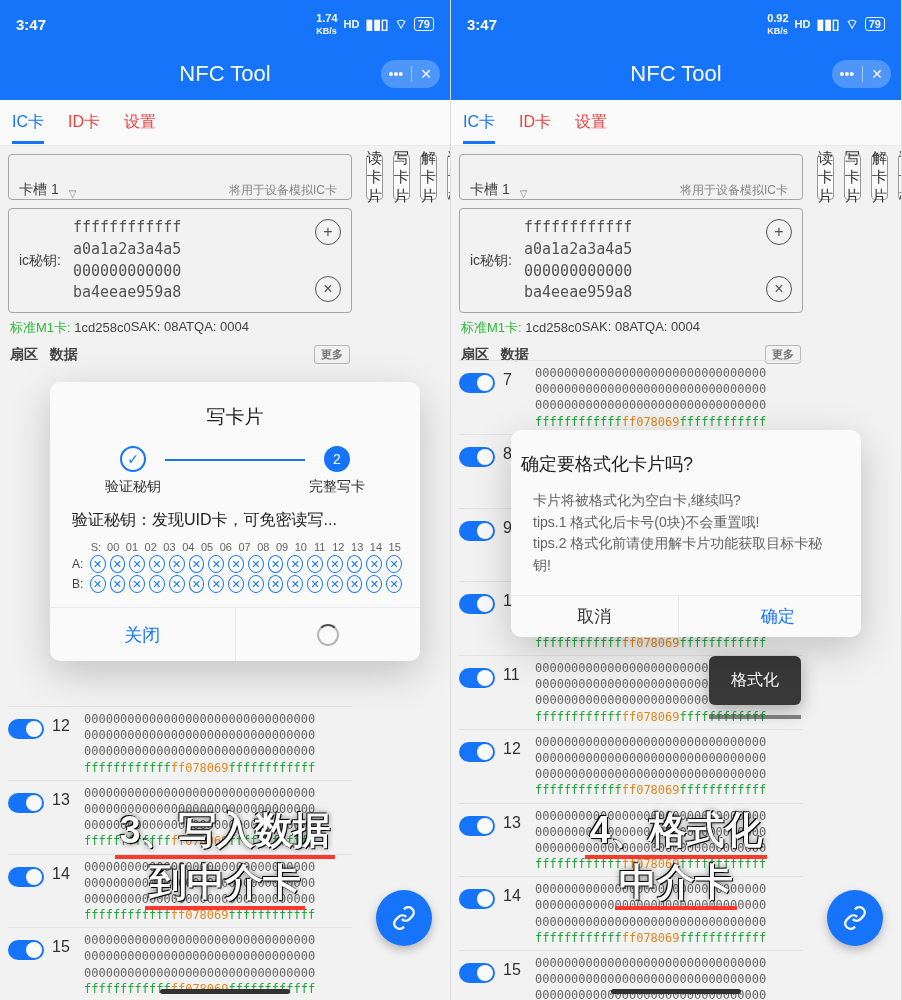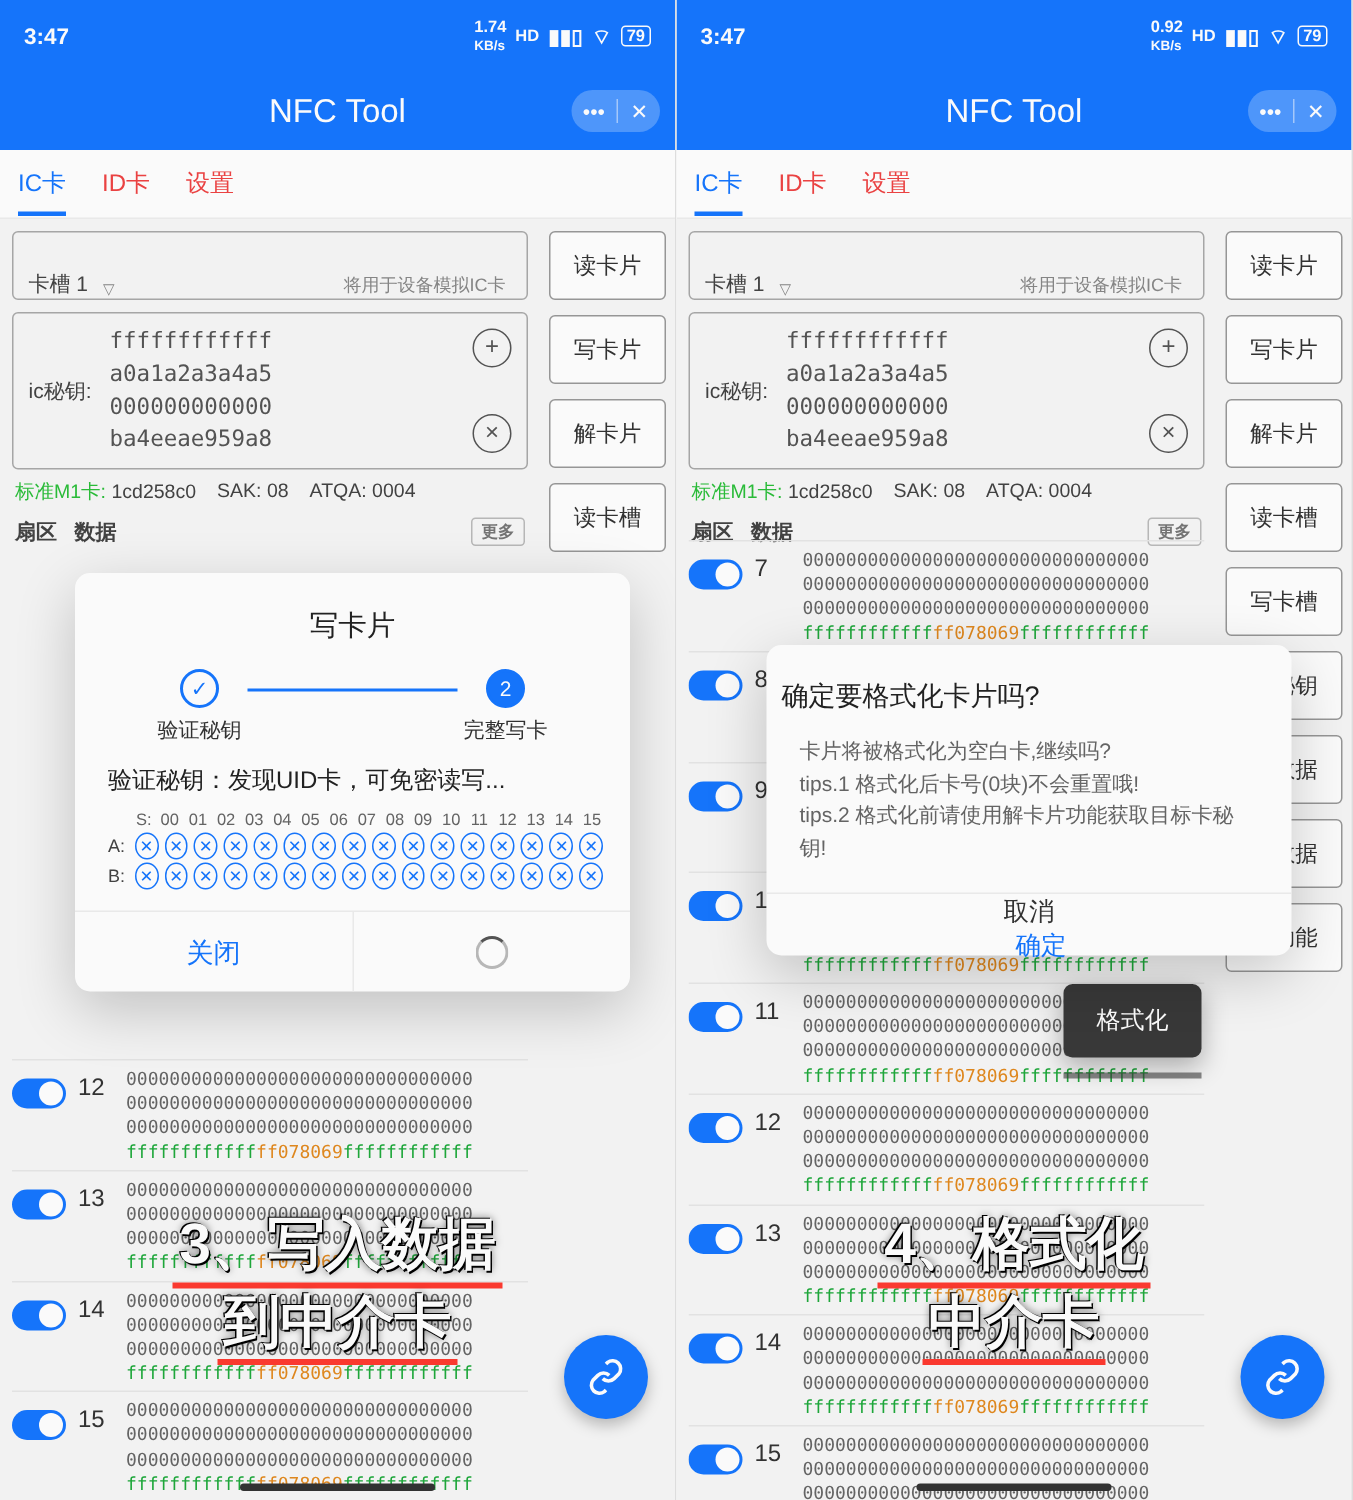--- a/index.html
+++ b/index.html
@@ -20,34 +20,34 @@
 
   
   .tabs { height:46px; background:#fff; display:flex; align-items:center; padding:0 12px; gap:24px; font-size:16px; border-bottom:1px solid #eee; }
   .tab { padding:10px 0; color:#ef4444; position:relative; }
   .tab.active { color:#1677ff; }
   .tab.active::after { content:""; position:absolute; left:0; right:0; bottom:-1px; height:3px; background:#1677ff; }
 
   
   .content { position:absolute; top:146px; left:0; right:0; bottom:0; overflow:hidden; }
   .leftcol { position:absolute; left:8px; top:8px; right:98px; }
-  .rightcol { position:absolute; right:6px; top:8px; width:78px; display:flex; flex-direction:column; gap:10px; }
+  .rightcol { position:absolute; right:6px; top:8px; width:78px; display:flex; flex-direction:row; gap:10px; }
   .act-btn { border:1px solid #999; background:#fff; height:46px; border-radius:4px; display:flex; align-items:center; justify-content:center; font-size:15px; color:#333; }
 
   .slot-row { border:1px solid #aaa; border-radius:4px; height:46px; display:flex; align-items:flex-end; padding:0 10px; font-size:14px; color:#444; gap:10px; position:relative; }
   .chev { font-size:10px; color:#888; }
   .slot-note { font-size:12px; color:#888; margin-left:auto; margin-right:4px; }
 
   .key-box { border:1px solid #aaa; border-radius:4px; margin-top:8px; padding:8px 10px; display:flex; align-items:center; gap:12px; font-size:14px; color:#444; position:relative; }
   .key-list { font-family: ui-monospace, Menlo, Consolas, monospace; font-size:15px; color:#555; line-height:1.45; }
   .key-ico { position:absolute; right:10px; width:26px; height:26px; border:1.5px solid #555; border-radius:50%; display:flex; align-items:center; justify-content:center; font-size:16px; color:#555; }
   .key-ico.plus { top:10px; }
   .key-ico.x { bottom:10px; }
 
-  .info-row { display:flex; gap:14px; font-size:13px; color:#444; padding:6px 2px; }
+  .info-row { display:flex; font-size:13px; color:#444; padding:6px 2px; }
   .info-row .lbl { color:#2bbf3a; }
   .sector-hdr { display:flex; align-items:flex-end; font-size:14px; color:#444; padding:2px 2px 6px;font-weight:bold; }
   .sector-hdr .more { margin-left:auto; border:1px solid #bbb; border-radius:3px; font-size:11px; padding:1px 6px; color:#777; }
 
   .sectors { position:absolute; left:8px; right:98px; top:206px; bottom:0; overflow:hidden; font-family: ui-monospace, Menlo, Consolas, monospace; }
   .srow { display:flex; align-items:flex-start; gap:8px; padding:4px 0; border-top:1px solid #e7e7e7; }
   .srow .num { width:24px; font-size:16px; color:#333; font-family:-apple-system, Arial, sans-serif; padding-top:6px;}
   .srow .sw { width:36px; height:20px; background:#1677ff; border-radius:10px; position:relative; margin-top:8px; flex:0 0 36px;}
   .srow .sw::after { content:""; position:absolute; left:2px; top:2px; width:16px; height:16px; background:#fff; border-radius:50%; }
   .srow .sw.on::after { left:auto; right:2px; }
@@ -83,21 +83,21 @@
   .dot { width:18px; height:18px; border:1.5px solid #1677ff; border-radius:50%; display:flex; align-items:center; justify-content:center; color:#1677ff; font-size:11px;}
   .d1 .footer { display:flex; border-top:1px solid #eee; height:54px; }
   .d1 .footer .btn { flex:1; display:flex; align-items:center; justify-content:center; font-size:18px; color:#1677ff; }
   .d1 .footer .sep { width:1px; background:#eee; }
   .spinner { width:22px; height:22px; border:2px solid #bbb; border-top-color:#555; border-radius:50%; }
 
   
   .d2 { top:430px; left:60px; right:40px; }
   .d2 .title { text-align:left; font-size:18px; padding:22px 10px 14px; color:#222; }
   .d2 .body { padding:0 22px 18px; font-size:14px; color:#666; line-height:1.55; }
-  .d2 .footer { display:flex; height:42px; border-top:1px solid #eee;flex-direction:column; }
+  .d2 .footer { display:flex; height:42px; border-top:1px solid #eee; }
   .d2 .footer .btn { flex:1; display:flex; align-items:center; justify-content:center; font-size:17px; }
   .d2 .footer .cancel { color:#333; }
   .d2 .footer .ok { color:#1677ff;padding-left:16px; }
   .d2 .footer .sep { width:1px; background:#eee; }
 
   
   .bubble { position:absolute; right:100px; top:656px; background:#3a3a3a; color:#fff; padding:14px 22px; border-radius:6px; font-size:16px; box-shadow:0 6px 18px rgba(0,0,0,0.3);}
   .bubble::after { content:""; position:absolute; left:0; right:0; bottom:-14px; height:4px; background:#3a3a3a; opacity:0.6;}
 
   

